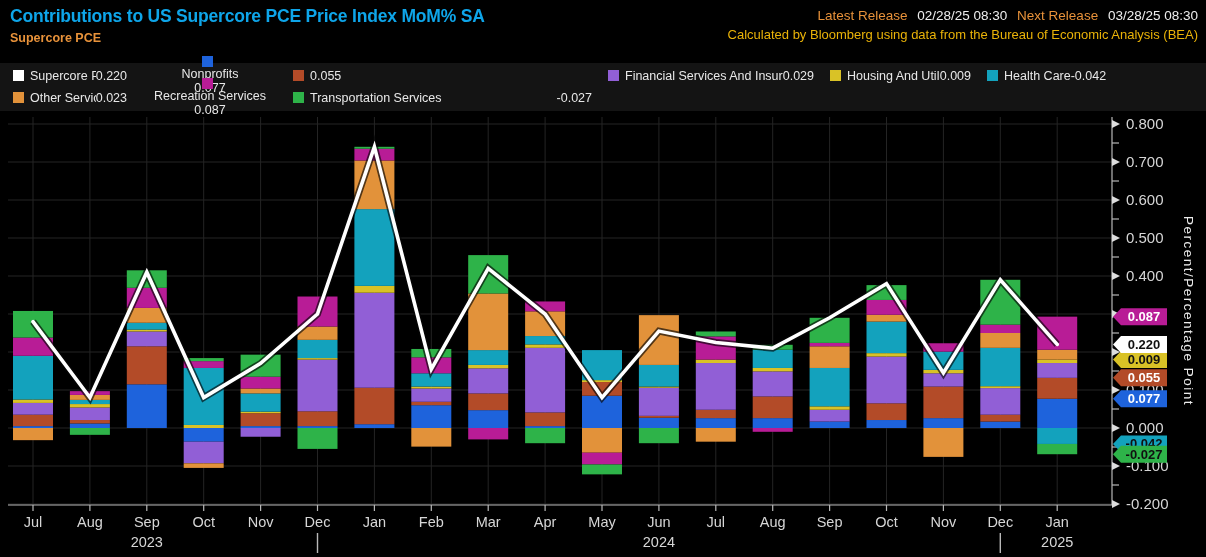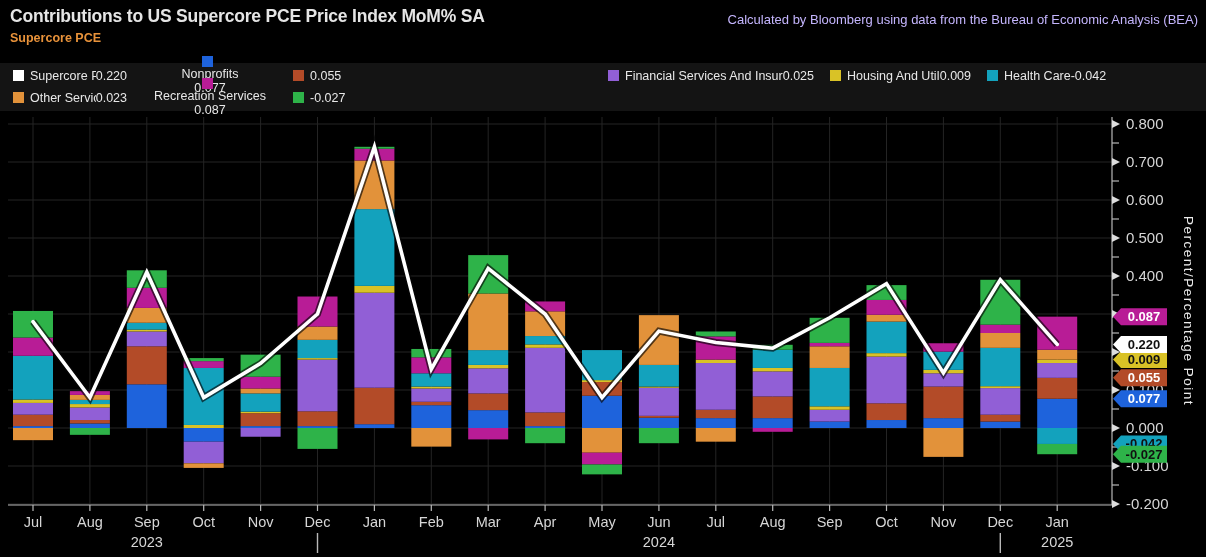--- a/index.html
+++ b/index.html
@@ -1,26 +1,26 @@
 <!DOCTYPE html>
 <html><head>
 <meta charset="utf-8">
 <style>
   html,body{margin:0;padding:0;background:#000;}
   .app{position:relative;width:1206px;height:557px;background:#000;overflow:hidden;
        font-family:"Liberation Sans",sans-serif;}
   svg text{font-family:"Liberation Sans",sans-serif;}
   .hdr{position:absolute;top:0;left:0;right:0;height:62px;z-index:3;}
-  .title{position:absolute;top:6px;left:10px;font-size:17.5px;font-weight:600;color:#e5e5e5;letter-spacing:-0.2px;}
+  .title{position:absolute;top:6px;left:10px;font-size:17.5px;font-weight:600;color:#0ea5e9;letter-spacing:-0.2px;}
   .subtitle{position:absolute;top:31px;left:10px;font-size:12.5px;font-weight:600;color:#e8923a;}
   .hright{position:absolute;top:8px;right:8px;text-align:right;}
   .relline{font-size:13.5px;color:#ededed;}
   .relline .amber{color:#e8923a;}
   .relline span{margin-left:6px;}
-  .attribution{margin-top:4px;font-size:13px;color:#c4b5fd;}
+  .attribution{margin-top:4px;font-size:13px;color:#eab308;}
   .legend{position:absolute;top:63px;left:0;width:1206px;height:48px;background:#141414;z-index:3;
           padding:0;box-sizing:border-box;}
   .lrow{display:flex;align-items:center;height:19px;padding-left:13px;margin-top:3px;}
   .li{display:flex;align-items:center;box-sizing:border-box;padding-right:16px;font-size:12.5px;color:#e8e8e8;}
   .lrow .li:nth-child(1){width:130px;}
   .lrow .li:nth-child(2){width:150px;flex-direction:column;}
   .lrow .li:nth-child(3){width:315px;}
   .lrow .li:nth-child(4){width:222px;}
   .lrow .li:nth-child(5){width:157px;}
   .lrow .li:nth-child(6){width:auto;}
@@ -302,20 +302,26 @@
       <path d="M1113 443.96 L1121 435.46 H1167 V452.46 H1121 Z" fill="#13a2bd"></path>
       <text x="1144" y="448.46" text-anchor="middle" fill="#111111" font-size="13" font-weight="bold">-0.042</text>
       <path d="M1113 454.22 L1121 445.72 H1167 V462.72 H1121 Z" fill="#2eb349"></path>
       <text x="1144" y="458.72" text-anchor="middle" fill="#111111" font-size="13" font-weight="bold">-0.027</text>
     </svg>
 
   <div class="hdr">
     <div class="title">Contributions to US Supercore PCE Price Index MoM% SA</div>
     <div class="subtitle">Supercore PCE</div>
     <div class="hright">
+      <div class="relline">
+        <span class="amber">Latest Release</span>
+        <span>02/28/25 08:30</span>
+        <span class="amber">Next Release</span>
+        <span>03/28/25 08:30</span>
+      </div>
       <div class="attribution">Calculated by Bloomberg using data from the Bureau of Economic Analysis (BEA)</div>
     </div>
   </div>
 
   <div class="legend">
       <div class="lrow">
         <div class="li">
           <span class="sw" style="background: rgb(255, 255, 255);"></span>
           <span class="ll">Supercore PCE</span>
           <span class="lv">0.220</span>
@@ -325,21 +331,21 @@
           <span class="ll">Nonprofits</span>
           <span class="lv">0.077</span>
         </div>
         <div class="li">
           <span class="sw" style="background: rgb(179, 75, 40);"></span>
           <span class="lv">0.055</span>
         </div>
         <div class="li">
           <span class="sw" style="background: rgb(145, 95, 214);"></span>
           <span class="ll">Financial Services And Insurance</span>
-          <span class="lv">0.025</span>
+          <span class="lv">0.029</span>
         </div>
         <div class="li">
           <span class="sw" style="background: rgb(217, 194, 38);"></span>
           <span class="ll">Housing And Utilities</span>
           <span class="lv">0.009</span>
         </div>
         <div class="li">
           <span class="sw" style="background: rgb(19, 162, 189);"></span>
           <span class="ll">Health Care</span>
           <span class="lv">-0.042</span>
@@ -351,17 +357,18 @@
           <span class="ll">Other Services</span>
           <span class="lv">0.023</span>
         </div>
         <div class="li">
           <span class="sw" style="background: rgb(184, 28, 150);"></span>
           <span class="ll">Recreation Services</span>
           <span class="lv">0.087</span>
         </div>
         <div class="li">
           <span class="sw" style="background: rgb(46, 179, 73);"></span>
+          <span class="ll">Transportation Services</span>
           <span class="lv">-0.027</span>
         </div>
       </div>
     </div>
 </div>
 
 </body></html>

